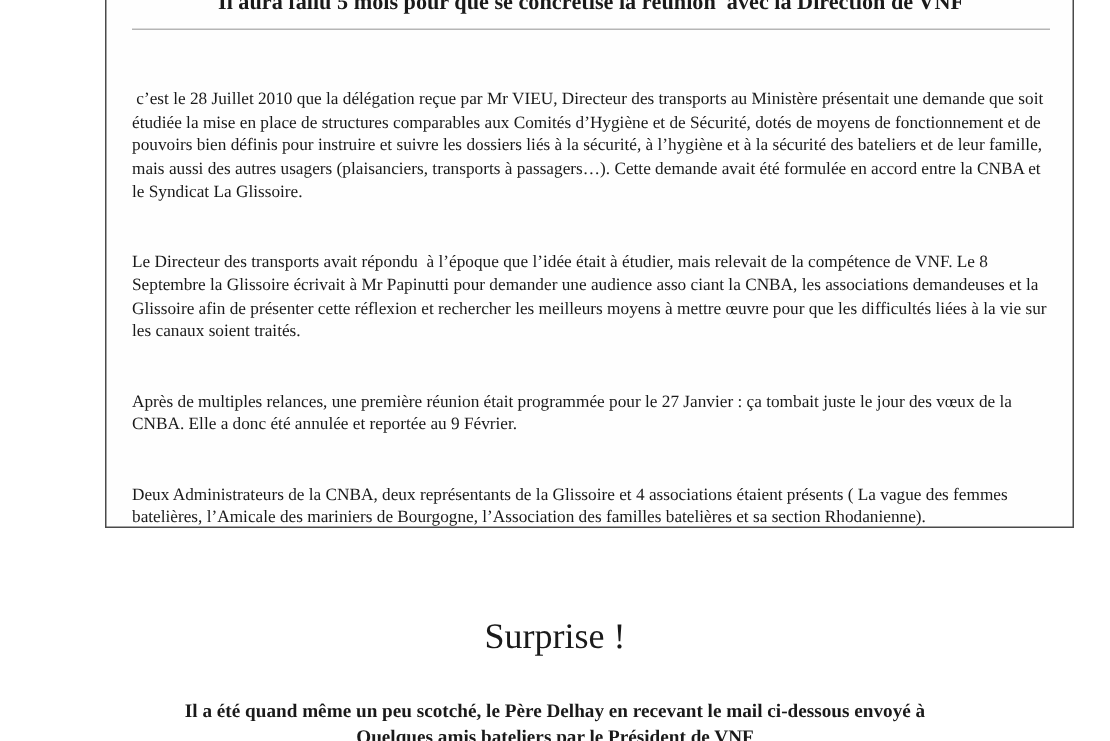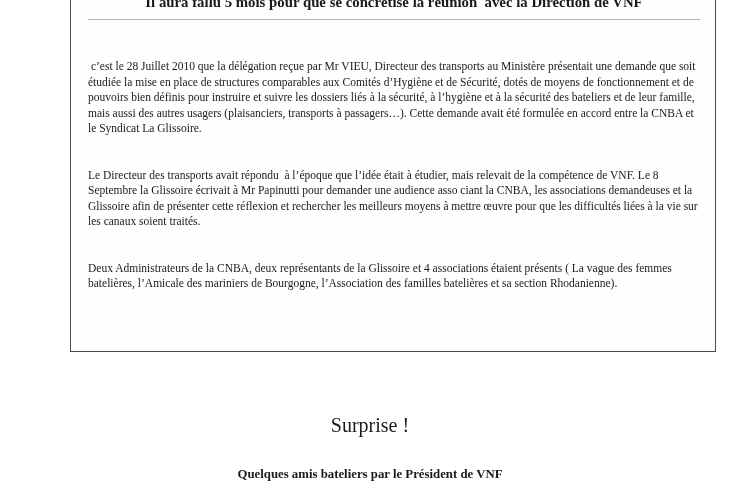--- a/index.html
+++ b/index.html
@@ -40,21 +40,21 @@
     line-height: 15.5px;
     white-space: pre-wrap;
   }
   .report-body .para { margin: 0; }
   .surprise-block {
     position: absolute;
     top: 414px;
     left: 0;
     width: 740px;
     text-align: center;
-    font-size: 20px;
+    font-size: 24px;
     line-height: 22px;
     font-weight: normal;
   }
   .footer-block {
     position: absolute;
     top: 466px;
     left: 0;
     width: 740px;
     text-align: center;
     font-weight: bold;
@@ -66,26 +66,28 @@
 <body>
 
 <div id="frame">
 
   <div class="report-box">
     <div class="report-title">Il aura fallu 5 mois pour que se concrétise la réunion  avec la Direction de VNF</div>
 
     <div class="report-body">
       <div class="para"> c’est le 28 Juillet 2010 que la délégation reçue par Mr VIEU, Directeur des transports au Ministère présentait une demande que soit étudiée la mise en place de structures comparables aux Comités d’Hygiène et de Sécurité, dotés de moyens de fonctionnement et de pouvoirs bien définis pour instruire et suivre les dossiers liés à la sécurité, à l’hygiène et à la sécurité des bateliers et de leur famille, mais aussi des autres usagers (plaisanciers, transports à passagers…). Cette demande avait été formulée en accord entre la CNBA et le Syndicat La Glissoire.</div>
       <div class="para">Le Directeur des transports avait répondu  à l’époque que l’idée était à étudier, mais relevait de la compétence de VNF. Le 8 Septembre la Glissoire écrivait à Mr Papinutti pour demander une audience asso ciant la CNBA, les associations demandeuses et la Glissoire afin de présenter cette réflexion et rechercher les meilleurs moyens à mettre œuvre pour que les difficultés liées à la vie sur les canaux soient traités.</div>
+      <div class="para">Après de multiples relances, une première réunion était programmée pour le 27 Janvier : ça tombait juste le jour des vœux de la CNBA. Elle a donc été annulée et reportée au 9 Février.</div>
       <div class="para">Deux Administrateurs de la CNBA, deux représentants de la Glissoire et 4 associations étaient présents ( La vague des femmes batelières, l’Amicale des mariniers de Bourgogne, l’Association des familles batelières et sa section Rhodanienne).</div>
     </div>
 
   </div>
 
   <div class="surprise-block">
     <div>Surprise !</div>
   </div>
 
   <div class="footer-block">
+    <div>Il a été quand même un peu scotché, le Père Delhay en recevant le mail ci-dessous envoyé à</div>
     <div>Quelques amis bateliers par le Président de VNF</div>
   </div>
 
 </div>
 
 </body></html>

